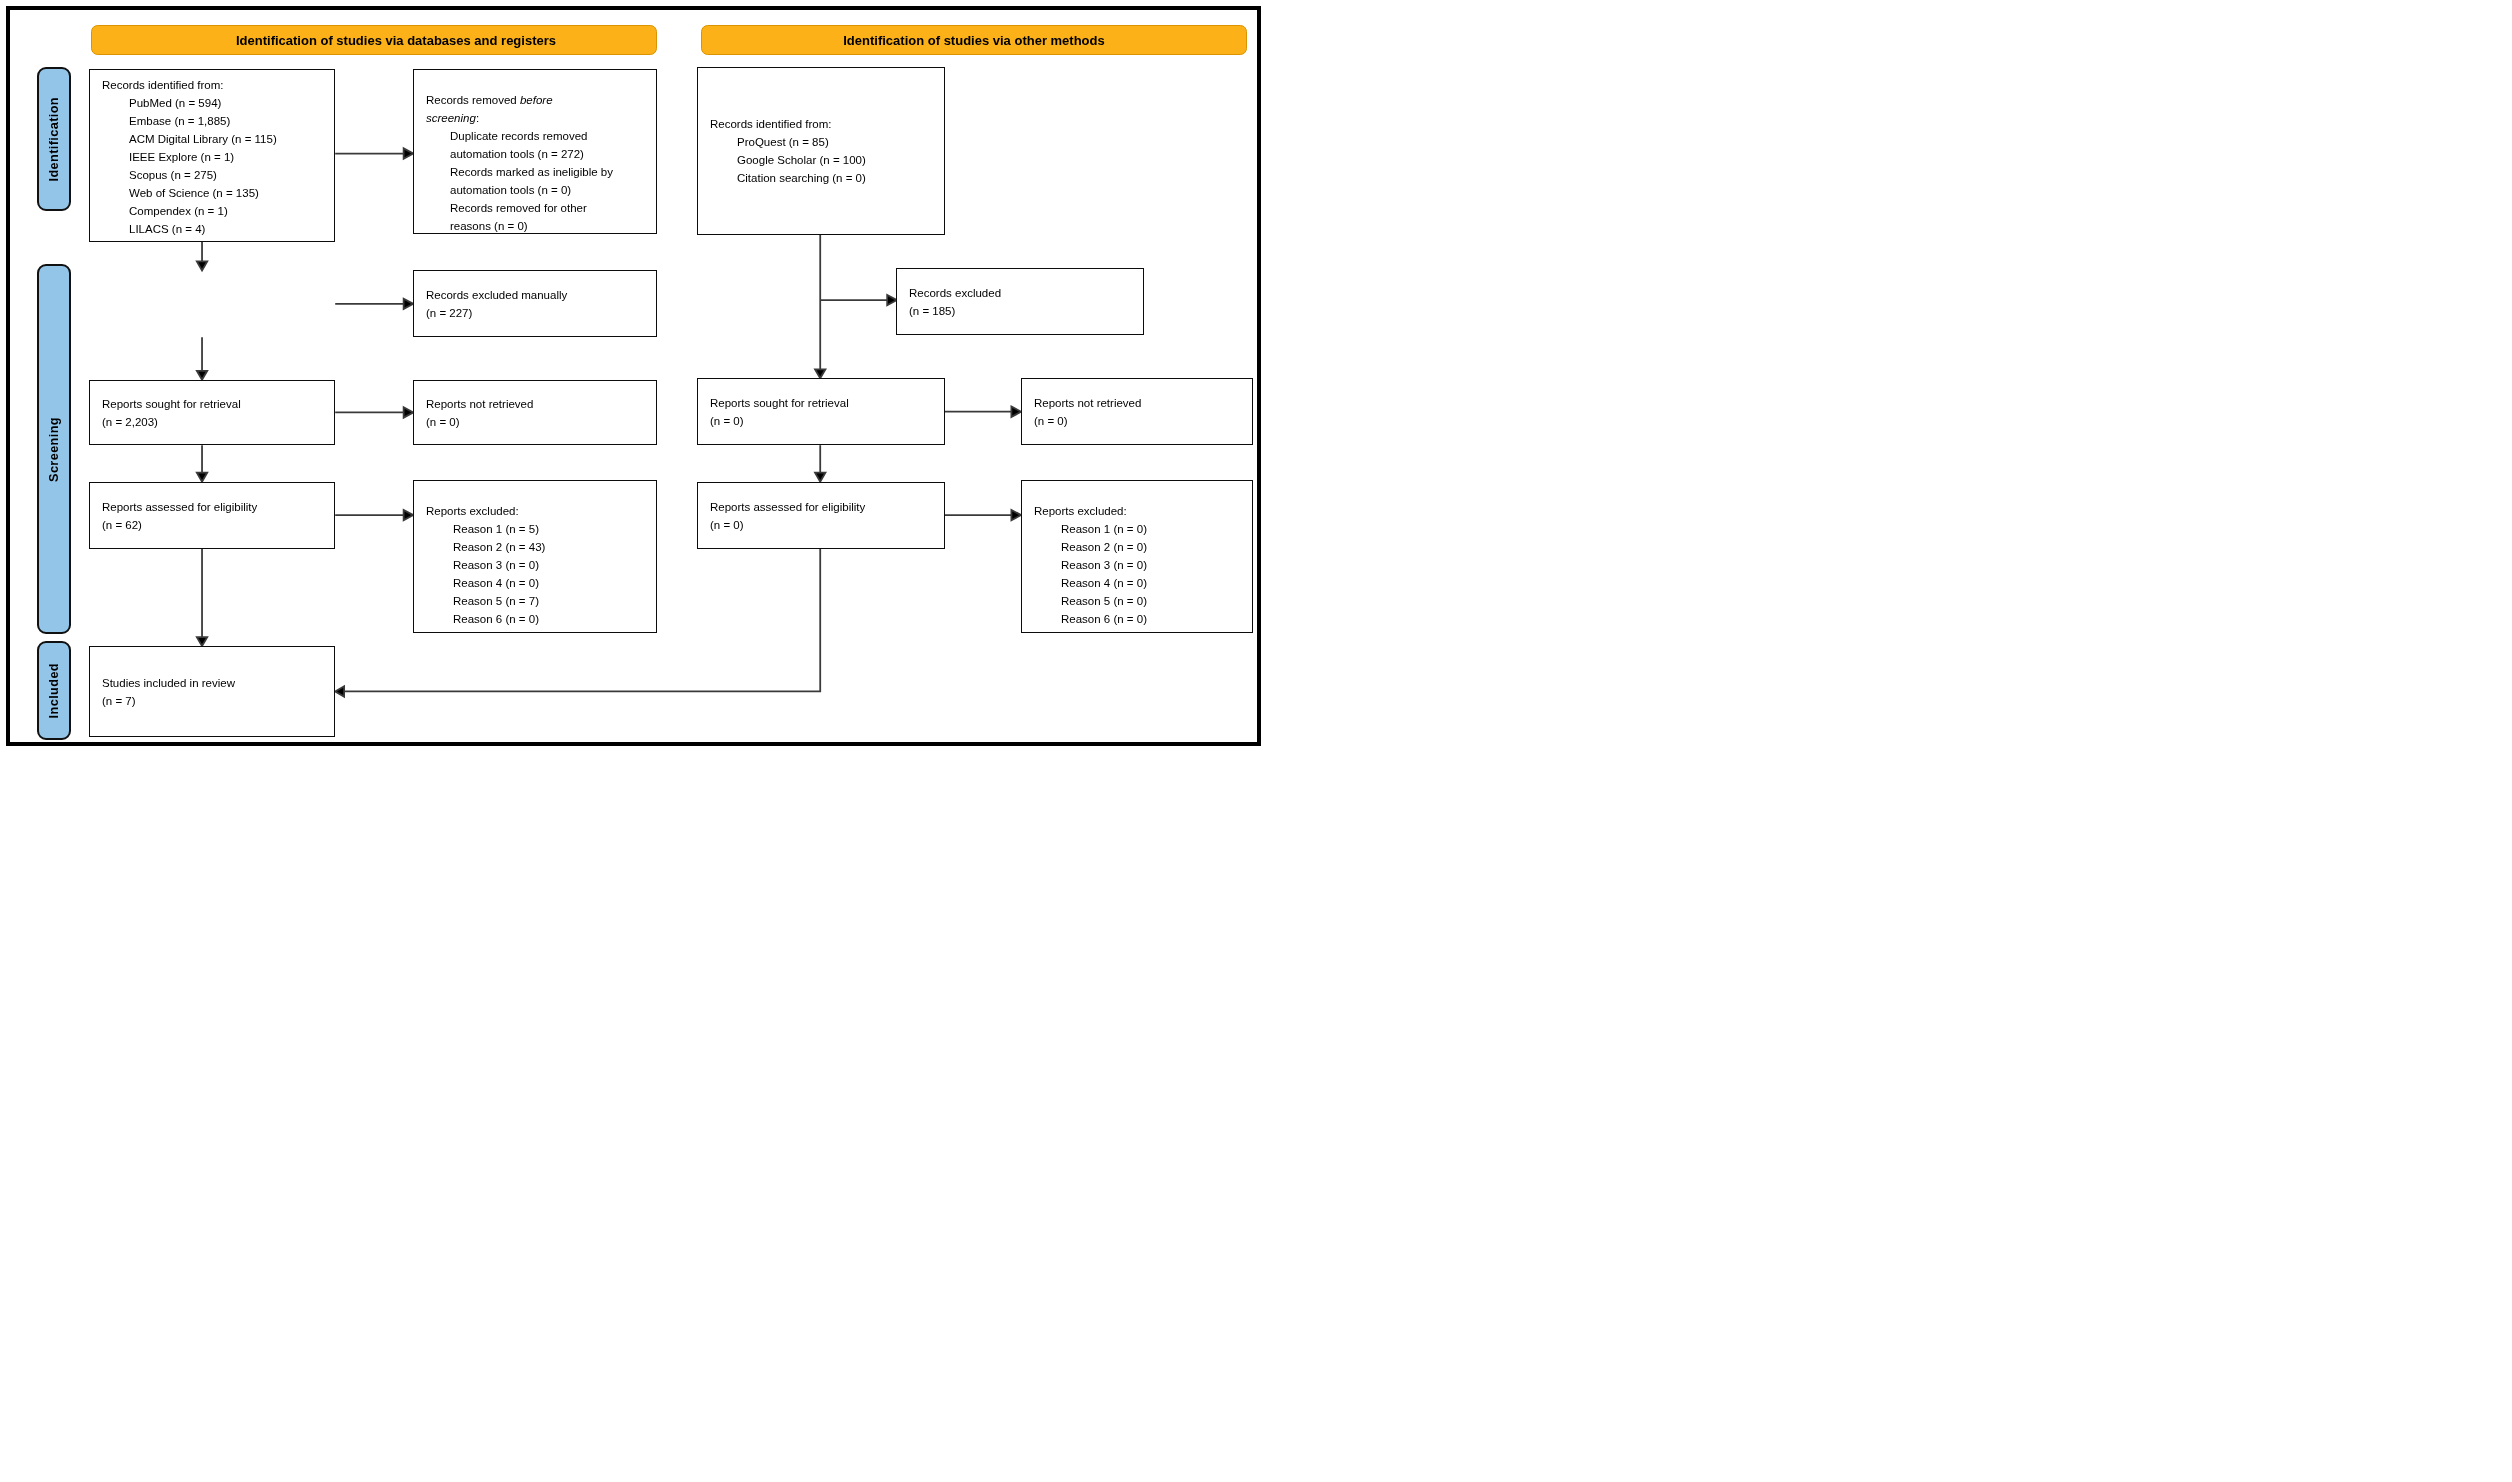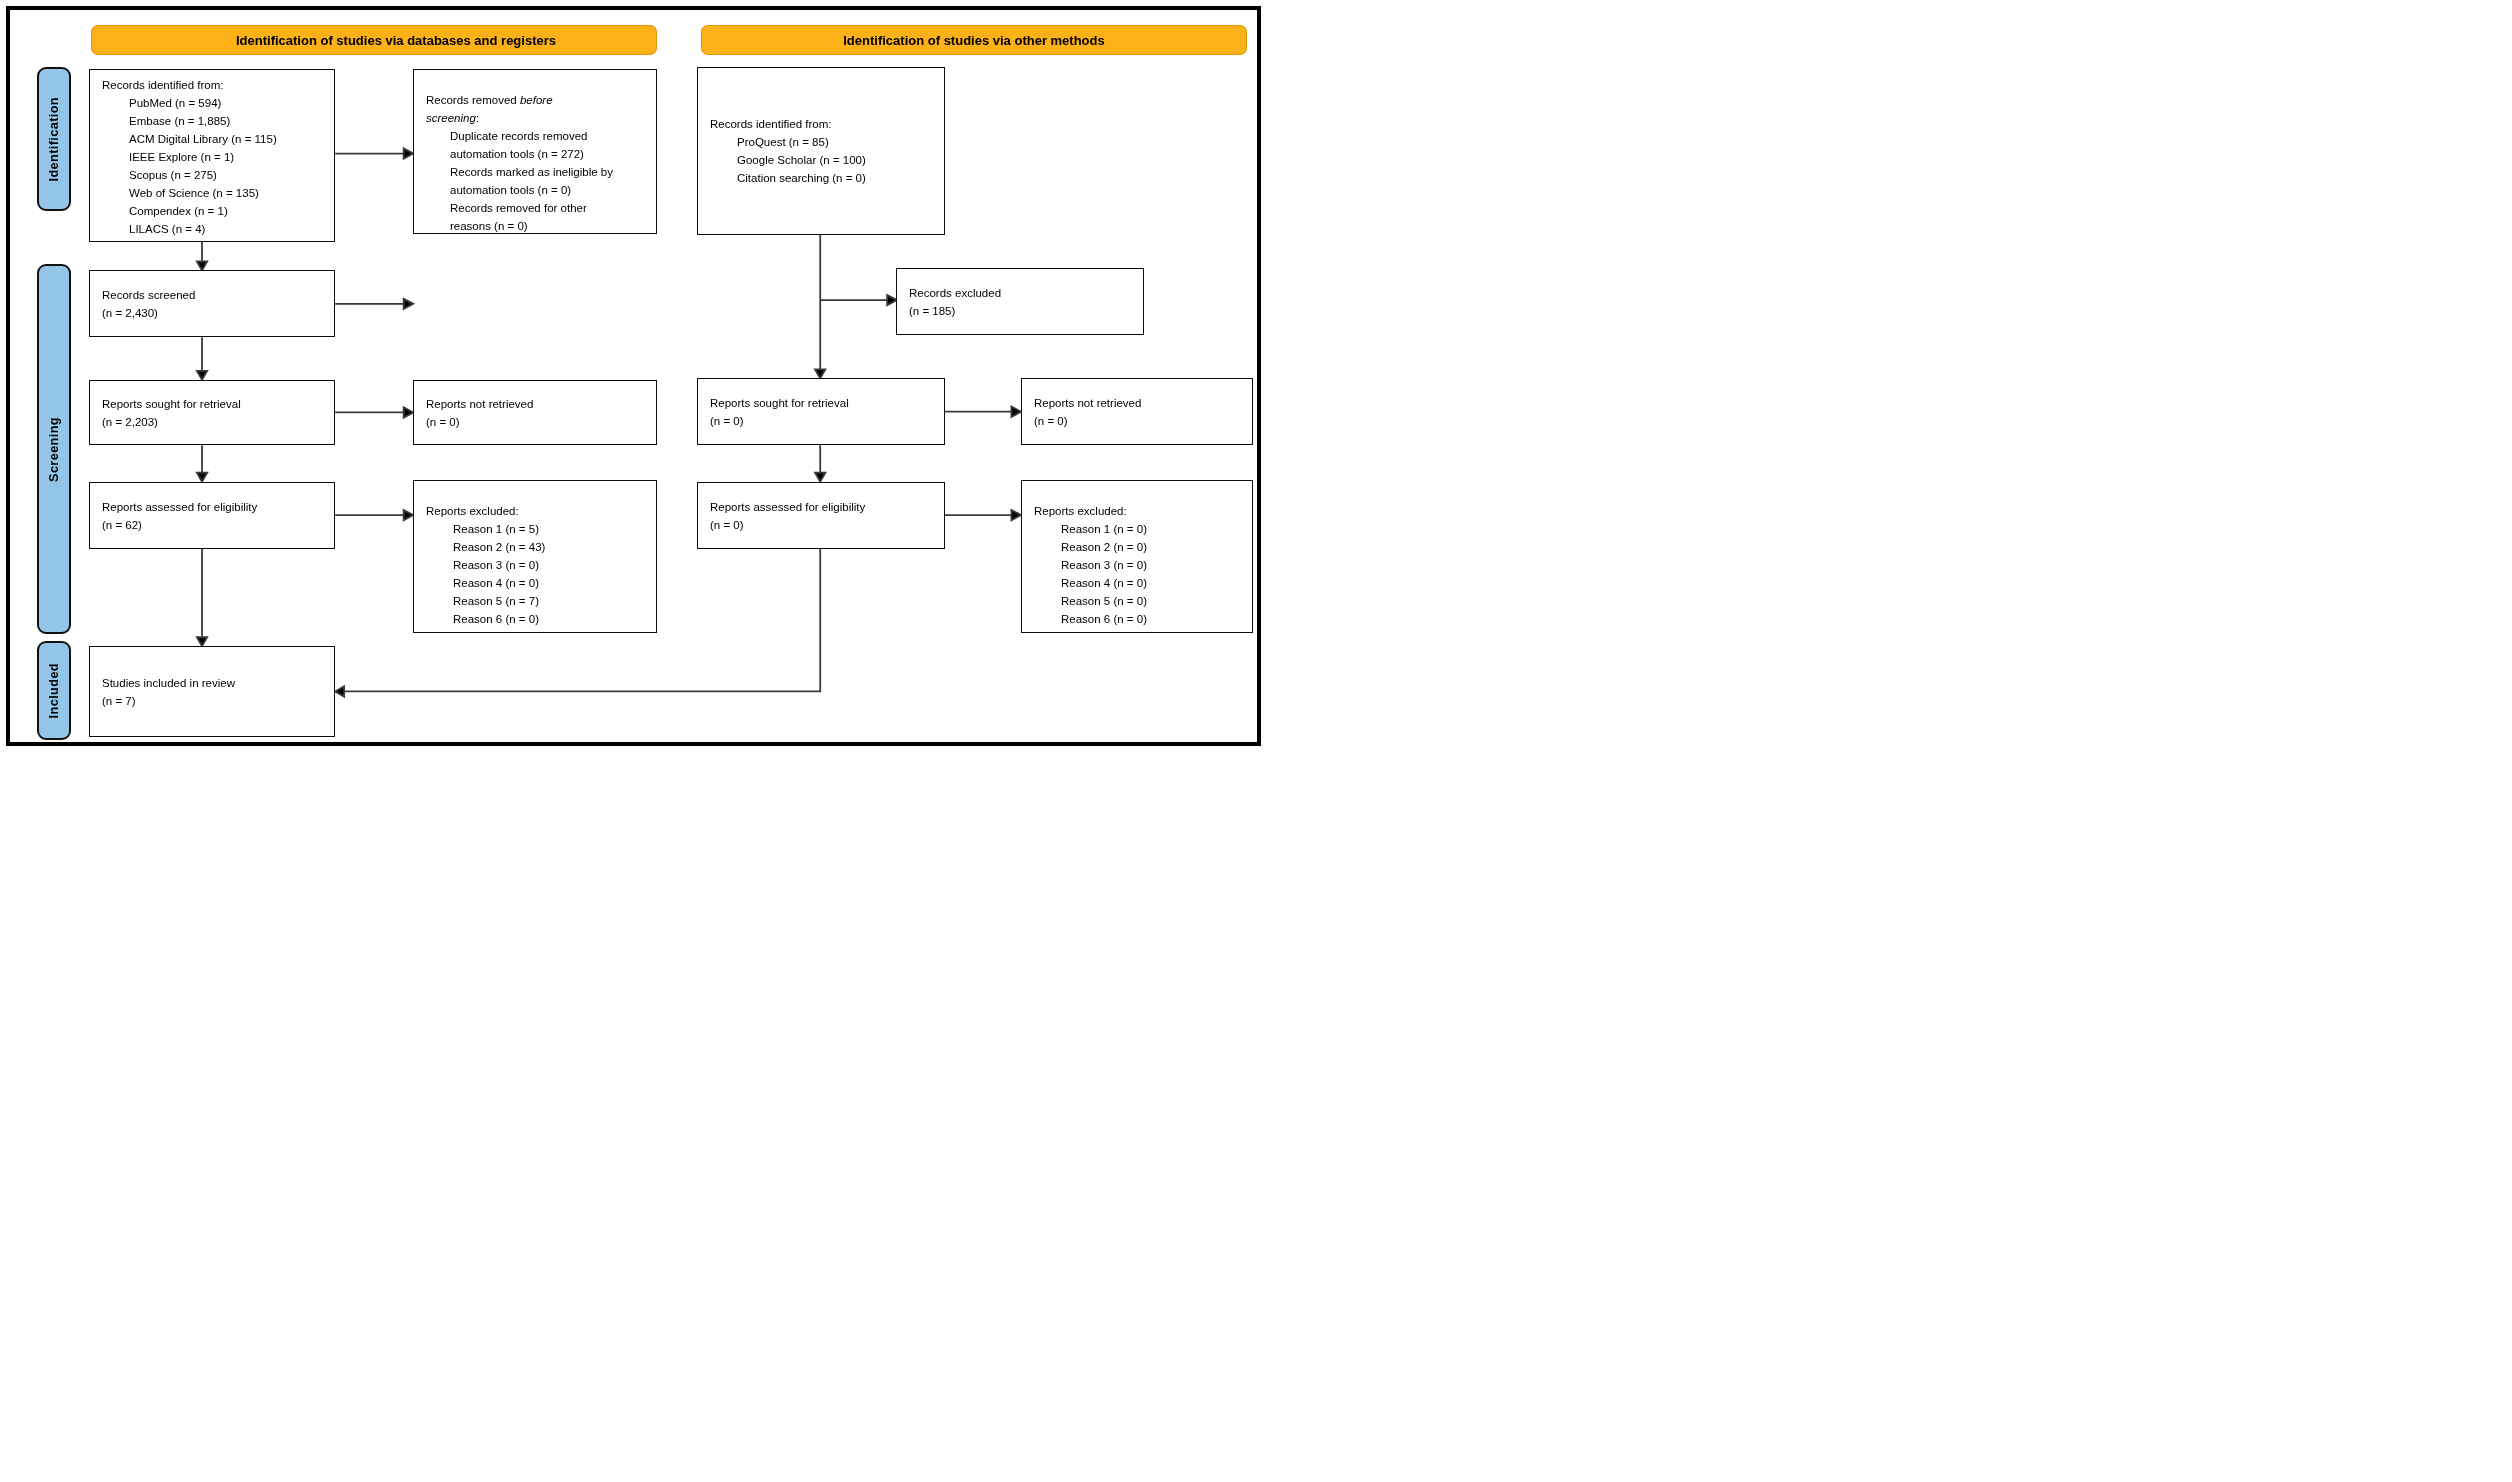--- a/index.html
+++ b/index.html
@@ -175,25 +175,25 @@
     <div class="indent-item">LILACS (n = 4)</div>
   </div>
 
   <div class="box b-rec-removed pad-top-md">
     <div class="title-row"><span>Records removed </span><span class="em">before screening</span><span>:</span></div>
     <div class="indent-item">Duplicate records removed automation tools (n = 272)</div>
     <div class="indent-item">Records marked as ineligible by automation tools (n = 0)</div>
     <div class="indent-item">Records removed for other reasons (n = 0)</div>
   </div>
 
-  <div class="box b-rec-scr center-v">
-    <div class="lbl">Records screened</div>
-    <div class="cnt">(n = 2,430)</div>
-  </div>
-
+
+  <div class="box b-rec-exc-man center-v">
+    <div class="lbl">Records excluded manually</div>
+    <div class="cnt">(n = 227)</div>
+  </div>
 
   <div class="box b-rep-sou-db center-v">
     <div class="lbl">Reports sought for retrieval</div>
     <div class="cnt">(n = 2,203)</div>
   </div>
 
   <div class="box b-rep-nr-db center-v">
     <div class="lbl">Reports not retrieved</div>
     <div class="cnt">(n = 0)</div>
   </div>

